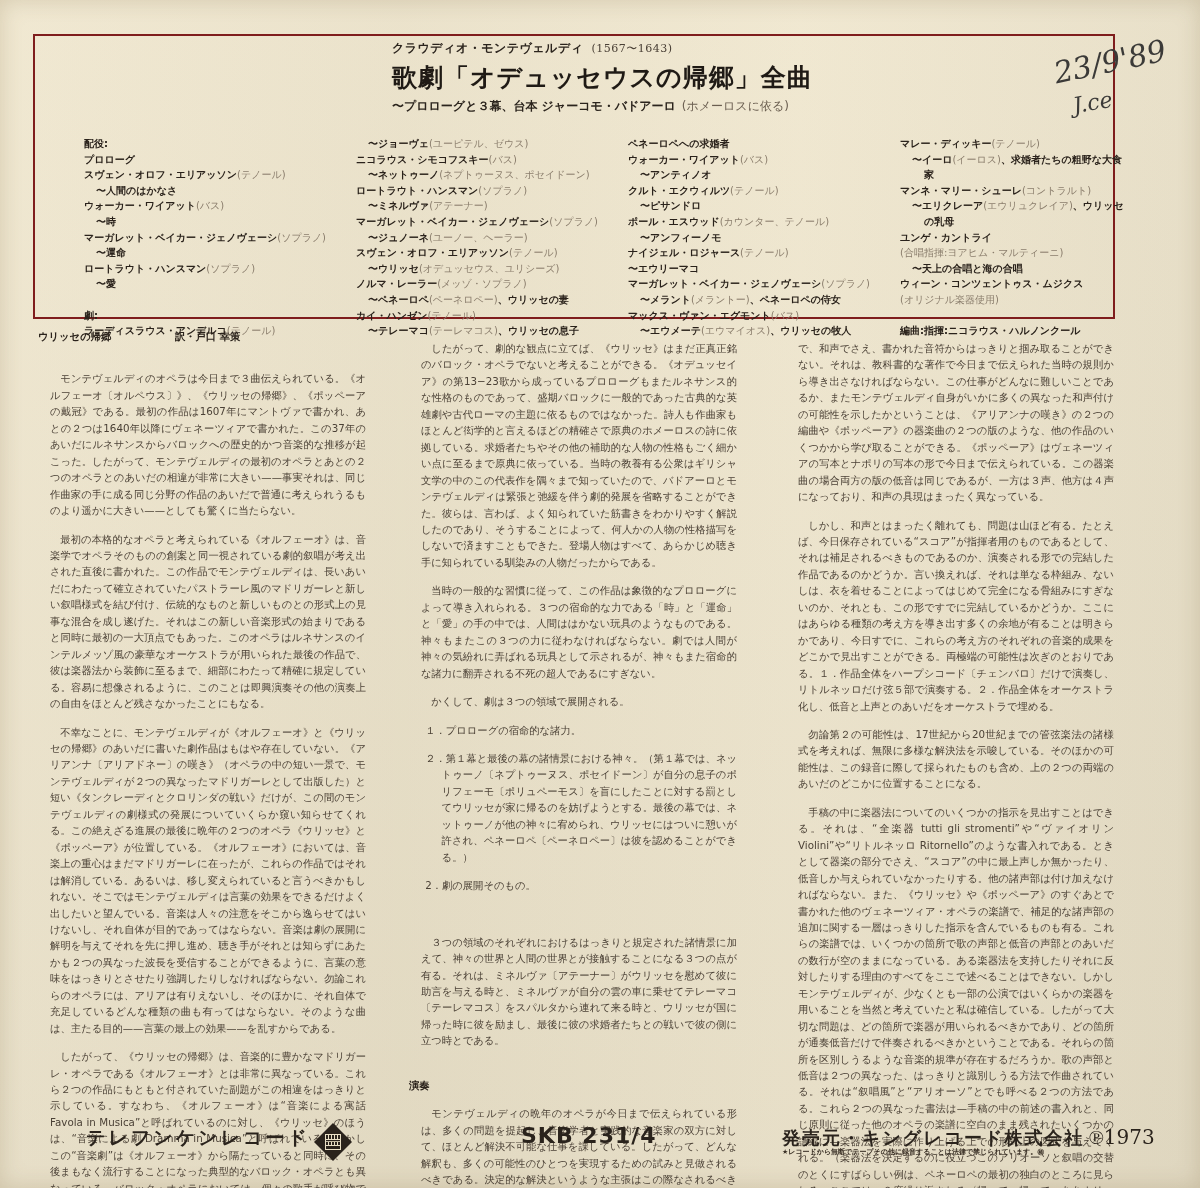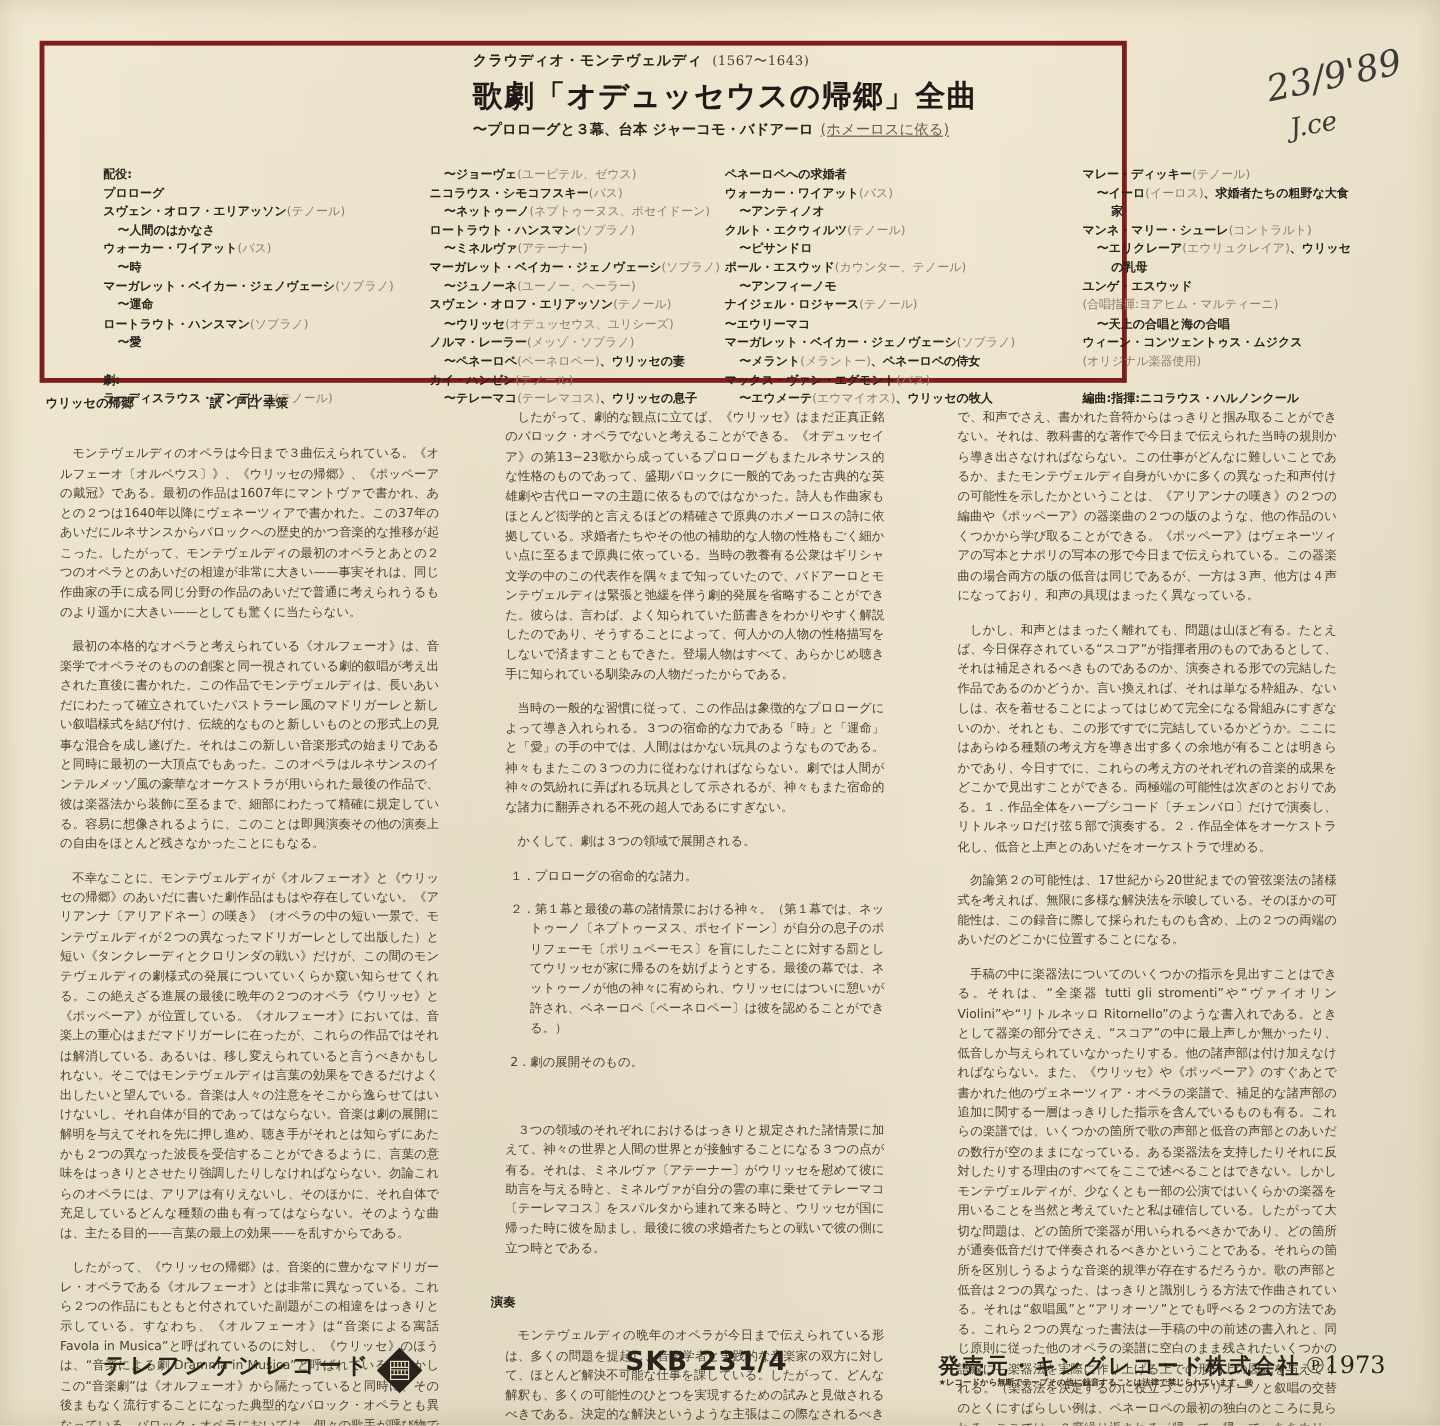--- a/index.html
+++ b/index.html
@@ -7,29 +7,29 @@
     width:1200px;height:1188px;overflow:hidden;position:relative;
     background:#efe6cd;
     background-image:
       linear-gradient(90deg, rgba(255,255,255,0.05) 0px, rgba(0,0,0,0.02) 400px, rgba(255,255,255,0.04) 800px, rgba(0,0,0,0.03) 1200px),
       linear-gradient(180deg, rgba(255,255,255,0.05), rgba(0,0,0,0.04));
     font-family:"DejaVu Sans", sans-serif;
     color:#3a3026;
   }
   .page-edge{position:absolute;left:0;top:0;width:1200px;height:1188px;box-shadow:inset 0 0 22px rgba(120,95,50,0.22);pointer-events:none;}
   .cast-box{
-    position:absolute;left:33px;top:34px;width:906px;height:285px;
-    border:4px solid #7f1d1d;box-sizing:border-box;
+    position:absolute;left:33px;top:34px;width:1082px;height:285px;
+    border:2px solid #7f1d1d;box-sizing:border-box;
   }
   .header{position:absolute;left:357px;top:4px;width:640px;}
   .composer{font-size:12px;font-weight:bold;color:#2b241d;letter-spacing:0.5px;}
   .composer .dates{font-weight:normal;font-family:"DejaVu Serif", serif;font-size:11px;margin-left:8px;color:#4a4036;}
   .title{font-size:25px;font-weight:bold;color:#1f1a15;margin-top:4px;letter-spacing:1px;font-family:"DejaVu Sans", sans-serif;}
   .subtitle{font-size:12px;font-weight:bold;color:#2b241d;margin-top:4px;}
-  .subtitle .note{font-weight:normal;color:#6a5e50;margin-left:6px;text-decoration:underline;}
+  .subtitle .note{font-weight:normal;color:#6a5e50;margin-left:6px;}
   .handwriting{
     position:absolute;left:990px;top:4px;width:100px;height:90px;
     font-family:"DejaVu Serif", serif;font-style:italic;color:#3b3a38;
   }
   .hw1{position:absolute;left:28px;top:4px;font-size:30px;transform:rotate(-12deg);}
   .hw2{position:absolute;left:48px;top:50px;font-size:22px;transform:rotate(-10deg);}
   .cast-cols{position:absolute;left:17px;top:100px;width:1060px;height:180px;}
   .cast-col{position:absolute;top:0;font-size:10px;line-height:15.6px;margin-left:32px;}
   .cast-col .ln{white-space:nowrap;}
   .b{font-weight:bold;color:#2a221b;}
@@ -94,21 +94,21 @@
         <div class="ln ind"><span class="b">〜ミネルヴァ</span><span class="g">(アテーナー)</span></div>
         <div class="ln"><span class="b">マーガレット・ベイカー・ジェノヴェーシ</span><span class="g">(ソプラノ)</span></div>
         <div class="ln ind"><span class="b">〜ジュノーネ</span><span class="g">(ユーノー、ヘーラー)</span></div>
         <div class="ln"><span class="b">スヴェン・オロフ・エリアッソン</span><span class="g">(テノール)</span></div>
         <div class="ln ind"><span class="b">〜ウリッセ</span><span class="g">(オデュッセウス、ユリシーズ)</span></div>
         <div class="ln"><span class="b">ノルマ・レーラー</span><span class="g">(メッゾ・ソプラノ)</span></div>
         <div class="ln ind"><span class="b">〜ペネーロペ</span><span class="g">(ペーネロペー)</span><span class="b">、ウリッセの妻</span></div>
         <div class="ln"><span class="b">カイ・ハンゼン</span><span class="g">(テノール)</span></div>
         <div class="ln ind"><span class="b">〜テレーマコ</span><span class="g">(テーレマコス)</span><span class="b">、ウリッセの息子</span></div>
       </div>
-    <div class="cast-col" id="cast-col3" style="left:518px;">
+    <div class="cast-col" id="cast-col3" style="left:544px;">
         <div class="ln"><span class="b">ペネーロペへの求婚者</span></div>
         <div class="ln"><span class="b">ウォーカー・ワイアット</span><span class="g">(バス)</span></div>
         <div class="ln ind"><span class="b">〜アンティノオ</span></div>
         <div class="ln"><span class="b">クルト・エクウィルツ</span><span class="g">(テノール)</span></div>
         <div class="ln ind"><span class="b">〜ピサンドロ</span></div>
         <div class="ln"><span class="b">ポール・エスウッド</span><span class="g">(カウンター、テノール)</span></div>
         <div class="ln ind"><span class="b">〜アンフィーノモ</span></div>
         <div class="ln"><span class="b">ナイジェル・ロジャース</span><span class="g">(テノール)</span></div>
         <div class="ln"><span class="b">〜エウリーマコ</span></div>
         <div class="ln"><span class="b">マーガレット・ベイカー・ジェノヴェーシ</span><span class="g">(ソプラノ)</span></div>
@@ -116,21 +116,21 @@
         <div class="ln"><span class="b">マックス・ヴァン・エグモント</span><span class="g">(バス)</span></div>
         <div class="ln ind"><span class="b">〜エウメーテ</span><span class="g">(エウマイオス)</span><span class="b">、ウリッセの牧人</span></div>
       </div>
     <div class="cast-col" id="cast-col4" style="left:816px;">
         <div class="ln"><span class="b">マレー・ディッキー</span><span class="g">(テノール)</span></div>
         <div class="ln ind"><span class="b">〜イーロ</span><span class="g">(イーロス)</span><span class="b">、求婚者たちの粗野な大食</span></div>
         <div class="ln"><span class="b ind2">家</span></div>
         <div class="ln"><span class="b">マンネ・マリー・シューレ</span><span class="g">(コントラルト)</span></div>
         <div class="ln ind"><span class="b">〜エリクレーア</span><span class="g">(エウリュクレイア)</span><span class="b">、ウリッセ</span></div>
         <div class="ln"><span class="b ind2">の乳母</span></div>
-        <div class="ln"><span class="b">ユンゲ・エスウッド</span></div>
+        <div class="ln"><span class="b">ユンゲ・カントライ</span></div>
         <div class="ln"><span class="g">(合唱指揮:ヨアヒム・マルティーニ)</span></div>
         <div class="ln ind"><span class="b">〜天上の合唱と海の合唱</span></div>
         <div class="ln"><span class="b">ウィーン・コンツェントゥス・ムジクス</span></div>
         <div class="ln"><span class="g">(オリジナル楽器使用)</span></div>
         <div class="gap"></div>
         <div class="ln"><span class="b">編曲:指揮:ニコラウス・ハルノンクール</span></div>
       </div>
   </div>
 </div>
 

